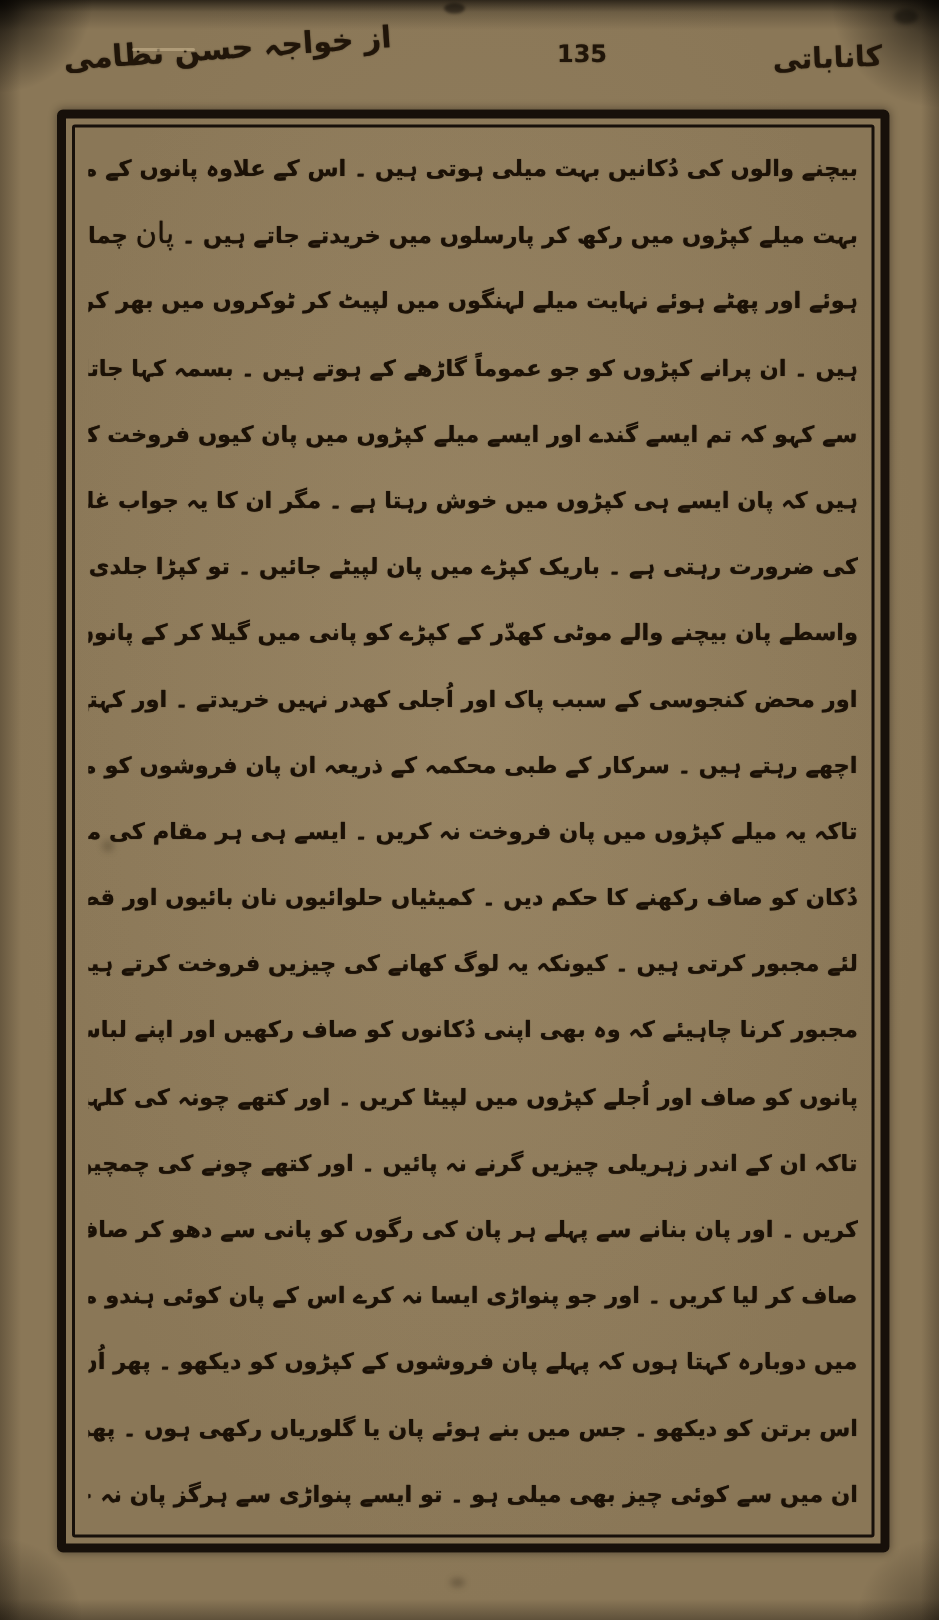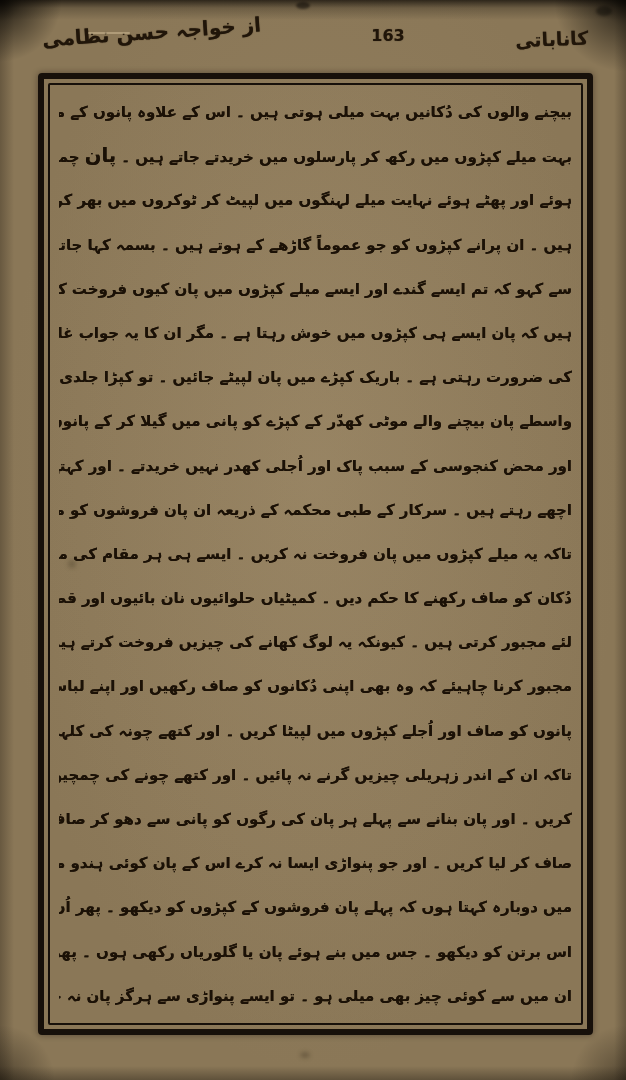--- a/index.html
+++ b/index.html
@@ -82,38 +82,38 @@
     white-space:nowrap;
     text-align:justify;
     text-align-last:justify;
   }
   .text-line.last{
     text-align:center;
     text-align-last:center;
   }
   .bold-word{
     font-size:1.3em;
-    font-weight:700;
+    font-weight:400;
     letter-spacing:0.5px;
     margin-top:11px;
   }
   .stain{position:absolute;border-radius:50%;pointer-events:none;}
   .stain-a{left:296px;top:2px;width:14px;height:7px;background:rgba(12,9,5,0.55);filter:blur(1px);}
   .stain-b{left:596px;top:6px;width:16px;height:10px;background:rgba(12,9,5,0.5);filter:blur(1.5px);}
   .stain-c{left:68px;top:560px;width:8px;height:8px;background:rgba(40,30,16,0.25);filter:blur(2px);}
   .stain-d{left:300px;top:1052px;width:10px;height:6px;background:rgba(40,30,16,0.3);filter:blur(2px);}
 </style>
 </head>
 <body>
 
 <div class="page">
 
   <div class="header">
     <span class="book-title">کاناباتی</span>
-    <span class="page-number">163</span>
+    <span class="page-number">135</span>
     <span class="author">از خواجہ حسن نظامی</span>
   </div>
 
   <div class="scratch"></div>
 
   <div class="frame">
     <div class="frame-inner">
       <div class="text-block">
           <div class="text-line"><span>بیچنے والوں کی دُکانیں بہت میلی ہوتی ہیں ۔ اس کے علاوہ پانوں کے مٹھے بہت گندے اور</span></div>
           <div class="text-line"><span>بہت میلے کپڑوں میں رکھ کر پارسلوں میں خریدتے جاتے ہیں ۔ </span><span class="bold-word">پان</span><span> چماریوں کے سڑے</span></div>

